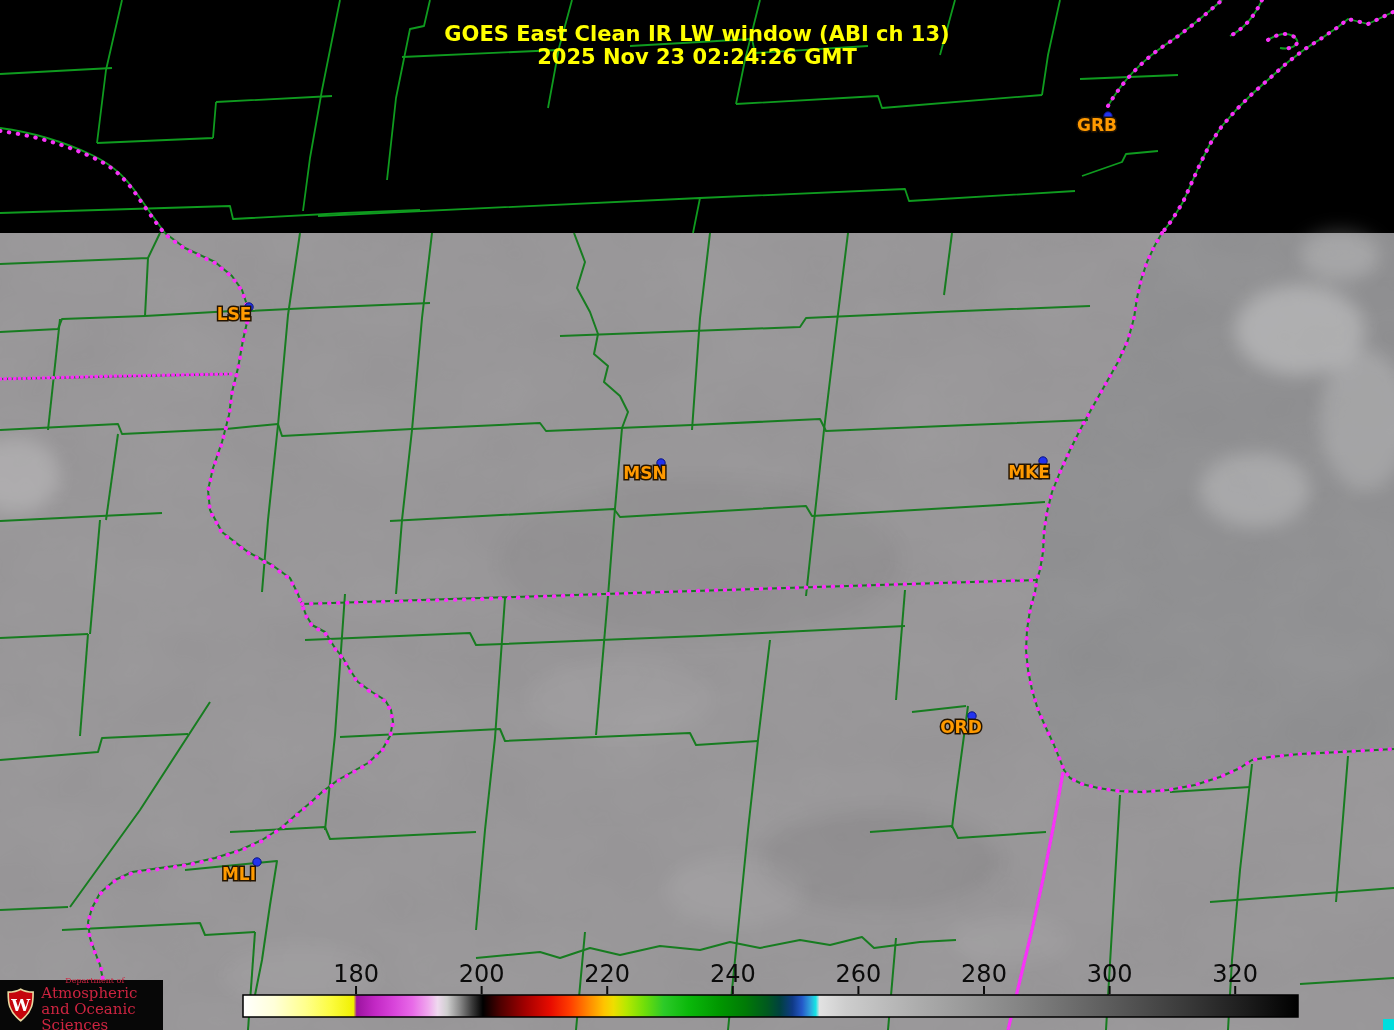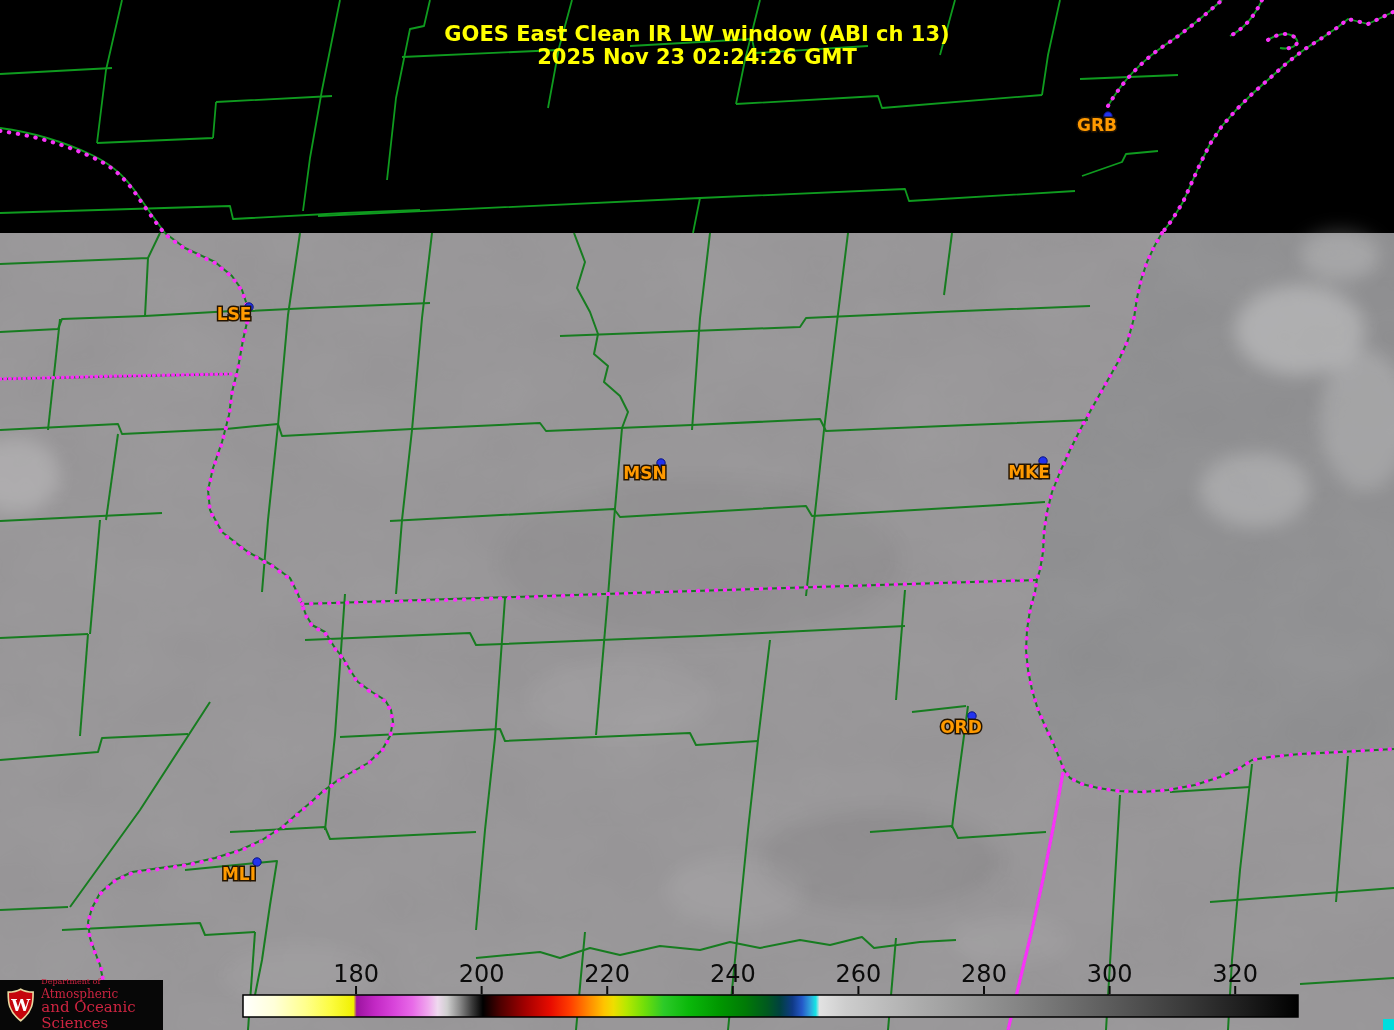--- a/index.html
+++ b/index.html
@@ -8,22 +8,22 @@
   .ct{fill:none;stroke:var(--green-bright);stroke-width:1.8;stroke-linejoin:round;}
   .cg{fill:none;stroke:var(--green-dark);stroke-width:2;stroke-linejoin:round;}
   .mg{fill:none;stroke:var(--magenta);stroke-width:4;stroke-linecap:round;stroke-dasharray:0.5 8.5;}
   .mgd{fill:none;stroke:var(--magenta);stroke-width:3.5;stroke-linecap:round;stroke-dasharray:0.6 4.2;}
   .msolid{fill:none;stroke:var(--magenta);stroke-width:3.2;}
   .title-line{font-weight:bold;font-size:21px;fill:var(--title-yellow);}
   .stn-label{font-weight:bold;font-size:17px;fill:var(--stn-orange);stroke:#241400;stroke-width:3px;paint-order:stroke;}
   .tick-label{font-size:24px;fill:#0b0b0b;}
   .logo{position:absolute;left:0;top:980px;width:163px;height:50px;background:#070707;display:flex;align-items:center;}
   .logo-text{margin-left:6px;color:var(--uw-red);font-family:"DejaVu Serif","Liberation Serif",serif;line-height:1.05;}
-  .logo-dept{font-size:8px;margin-bottom:1px;}
-  .logo-l1{font-size:12px;}
+  .logo-dept{font-size:8px;margin-bottom:1px;margin-left:24px;}
+  .logo-l1{font-size:15px;}
   .logo-l2{font-size:15px;}
 </style>
 </head>
 <body>
 
 <div id="stage">
   <svg width="1394" height="1030" viewBox="0 0 1394 1030">
     <defs>
       <linearGradient id="cbarGrad" x1="0" y1="0" x2="1" y2="0">
           <stop offset="0.0000" stop-color="#ffffff"></stop>

